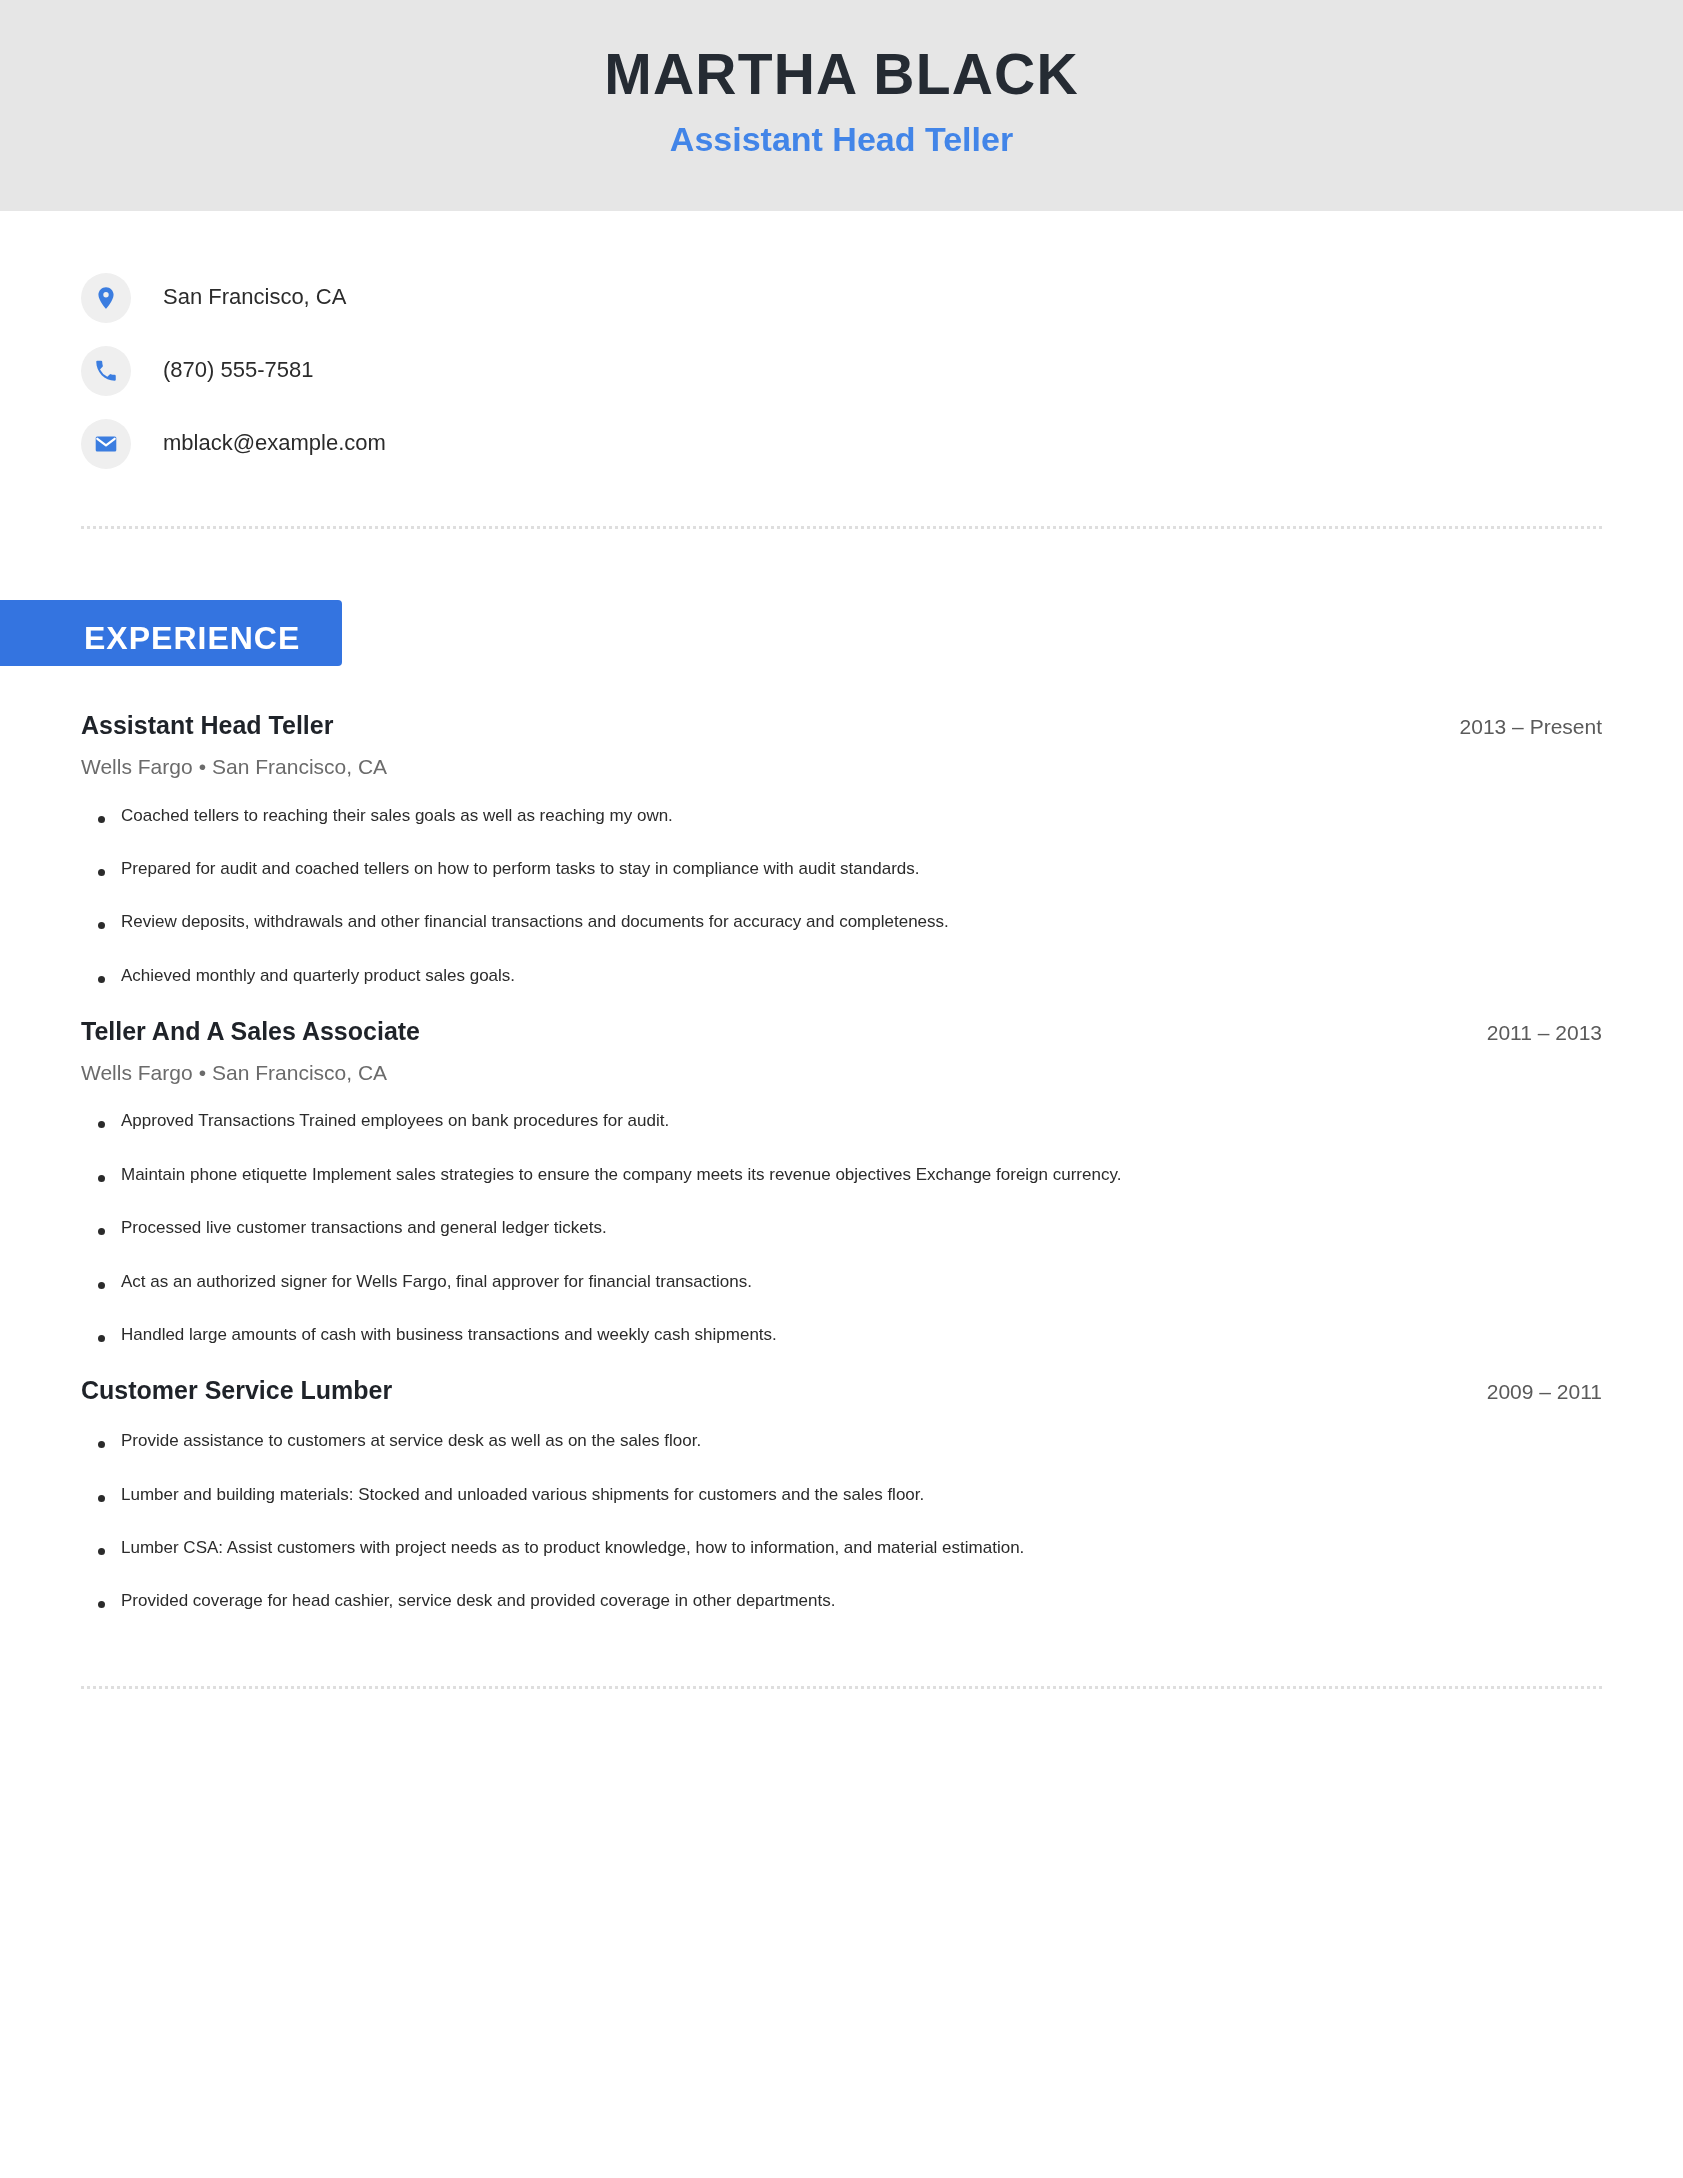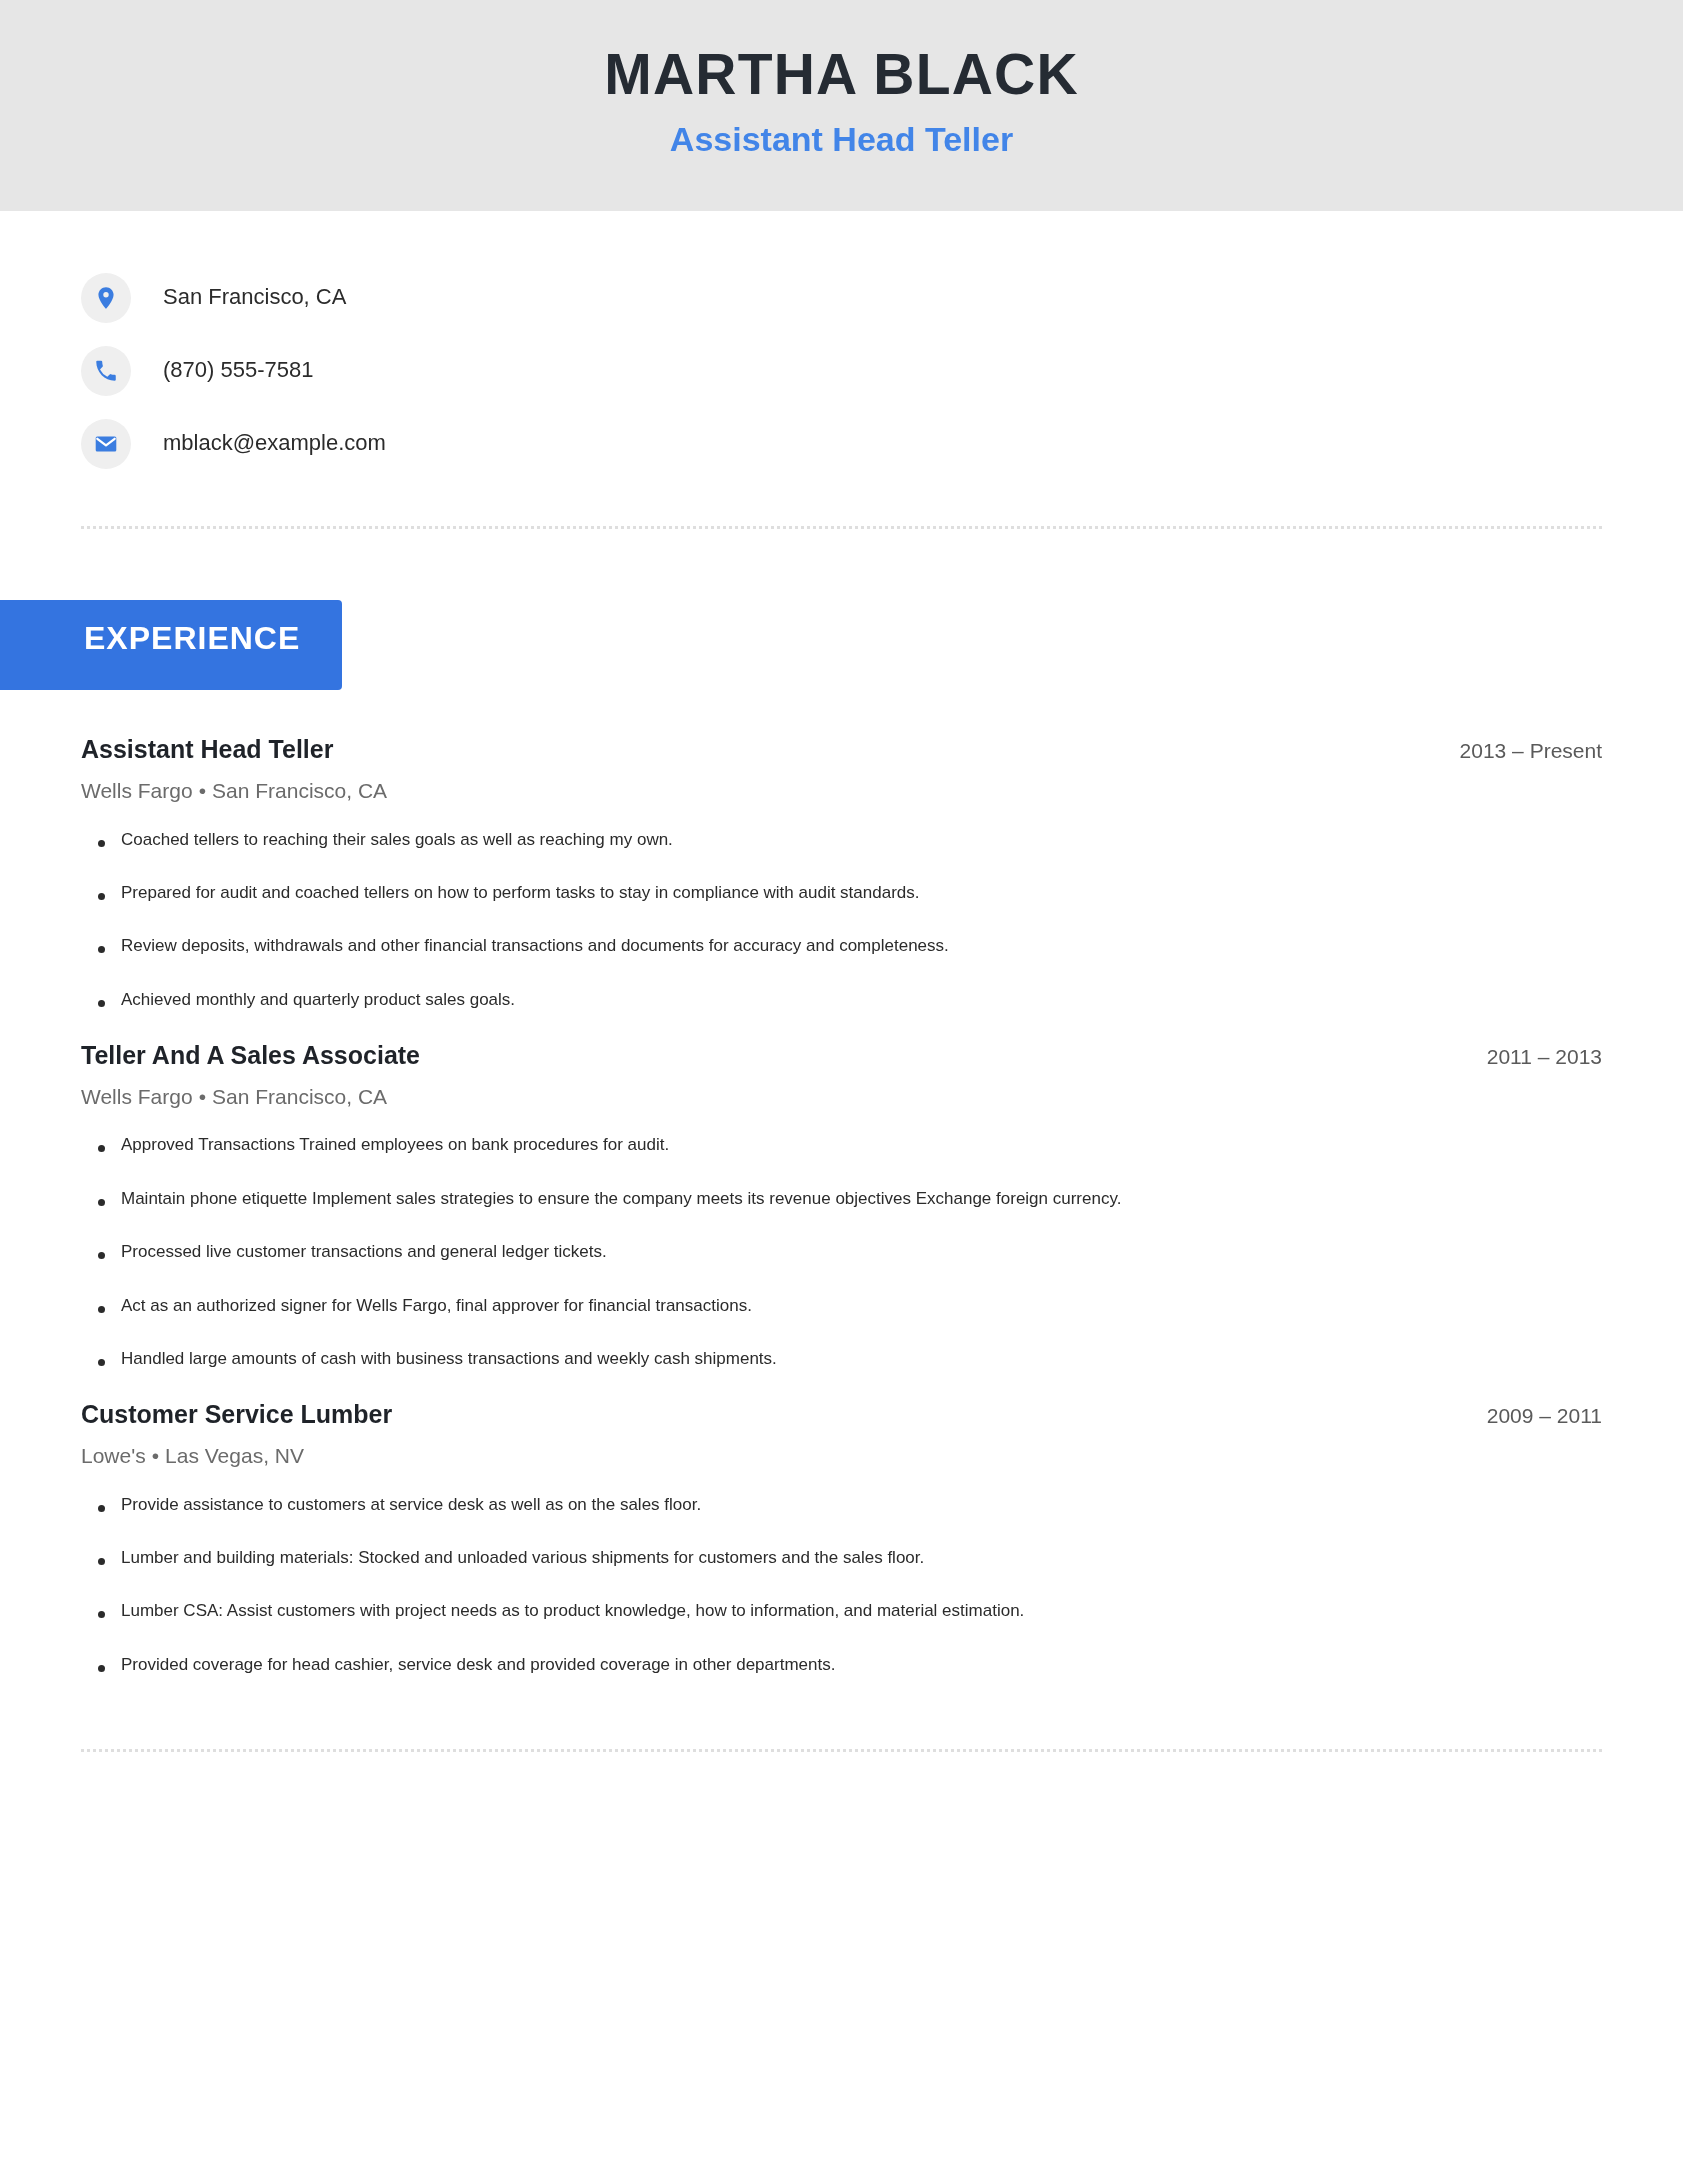--- a/index.html
+++ b/index.html
@@ -92,21 +92,21 @@
     margin-top: 71px;
   }
   .section-banner {
     display: inline-block;
     background: #3474e0;
     color: #ffffff;
     font-size: 32px;
     font-weight: 700;
     letter-spacing: 1px;
     line-height: 1;
-    padding: 22px 42px 36px 84px;
+    padding: 22px 42px 12px 84px;
     border-radius: 0 4px 4px 0;
   }
 
   
   .entries { margin-top: 44px; }
   .entry { margin-bottom: 2px; }
   .entry-head {
     display: flex;
     align-items: baseline;
     justify-content: space-between;
@@ -237,23 +237,20 @@
         <li>Act as an authorized signer for Wells Fargo, final approver for financial transactions.</li>
         <li>Handled large amounts of cash with business transactions and weekly cash shipments.</li>
       </ul>
     </div>
 
     <div class="entry">
       <div class="entry-head">
         <span class="entry-title">Customer Service Lumber</span>
         <span class="entry-dates">2009 – 2011</span>
       </div>
-      <div class="entry-meta">
-        <span>Lowe's</span><span class="sep">•</span><span>Las Vegas, NV</span>
-      </div>
       <ul class="bullets">
         <li>Provide assistance to customers at service desk as well as on the sales floor.</li>
         <li>Lumber and building materials: Stocked and unloaded various shipments for customers and the sales floor.</li>
         <li>Lumber CSA: Assist customers with project needs as to product knowledge, how to information, and material estimation.</li>
         <li>Provided coverage for head cashier, service desk and provided coverage in other departments.</li>
       </ul>
     </div>
 
   </div>
 

